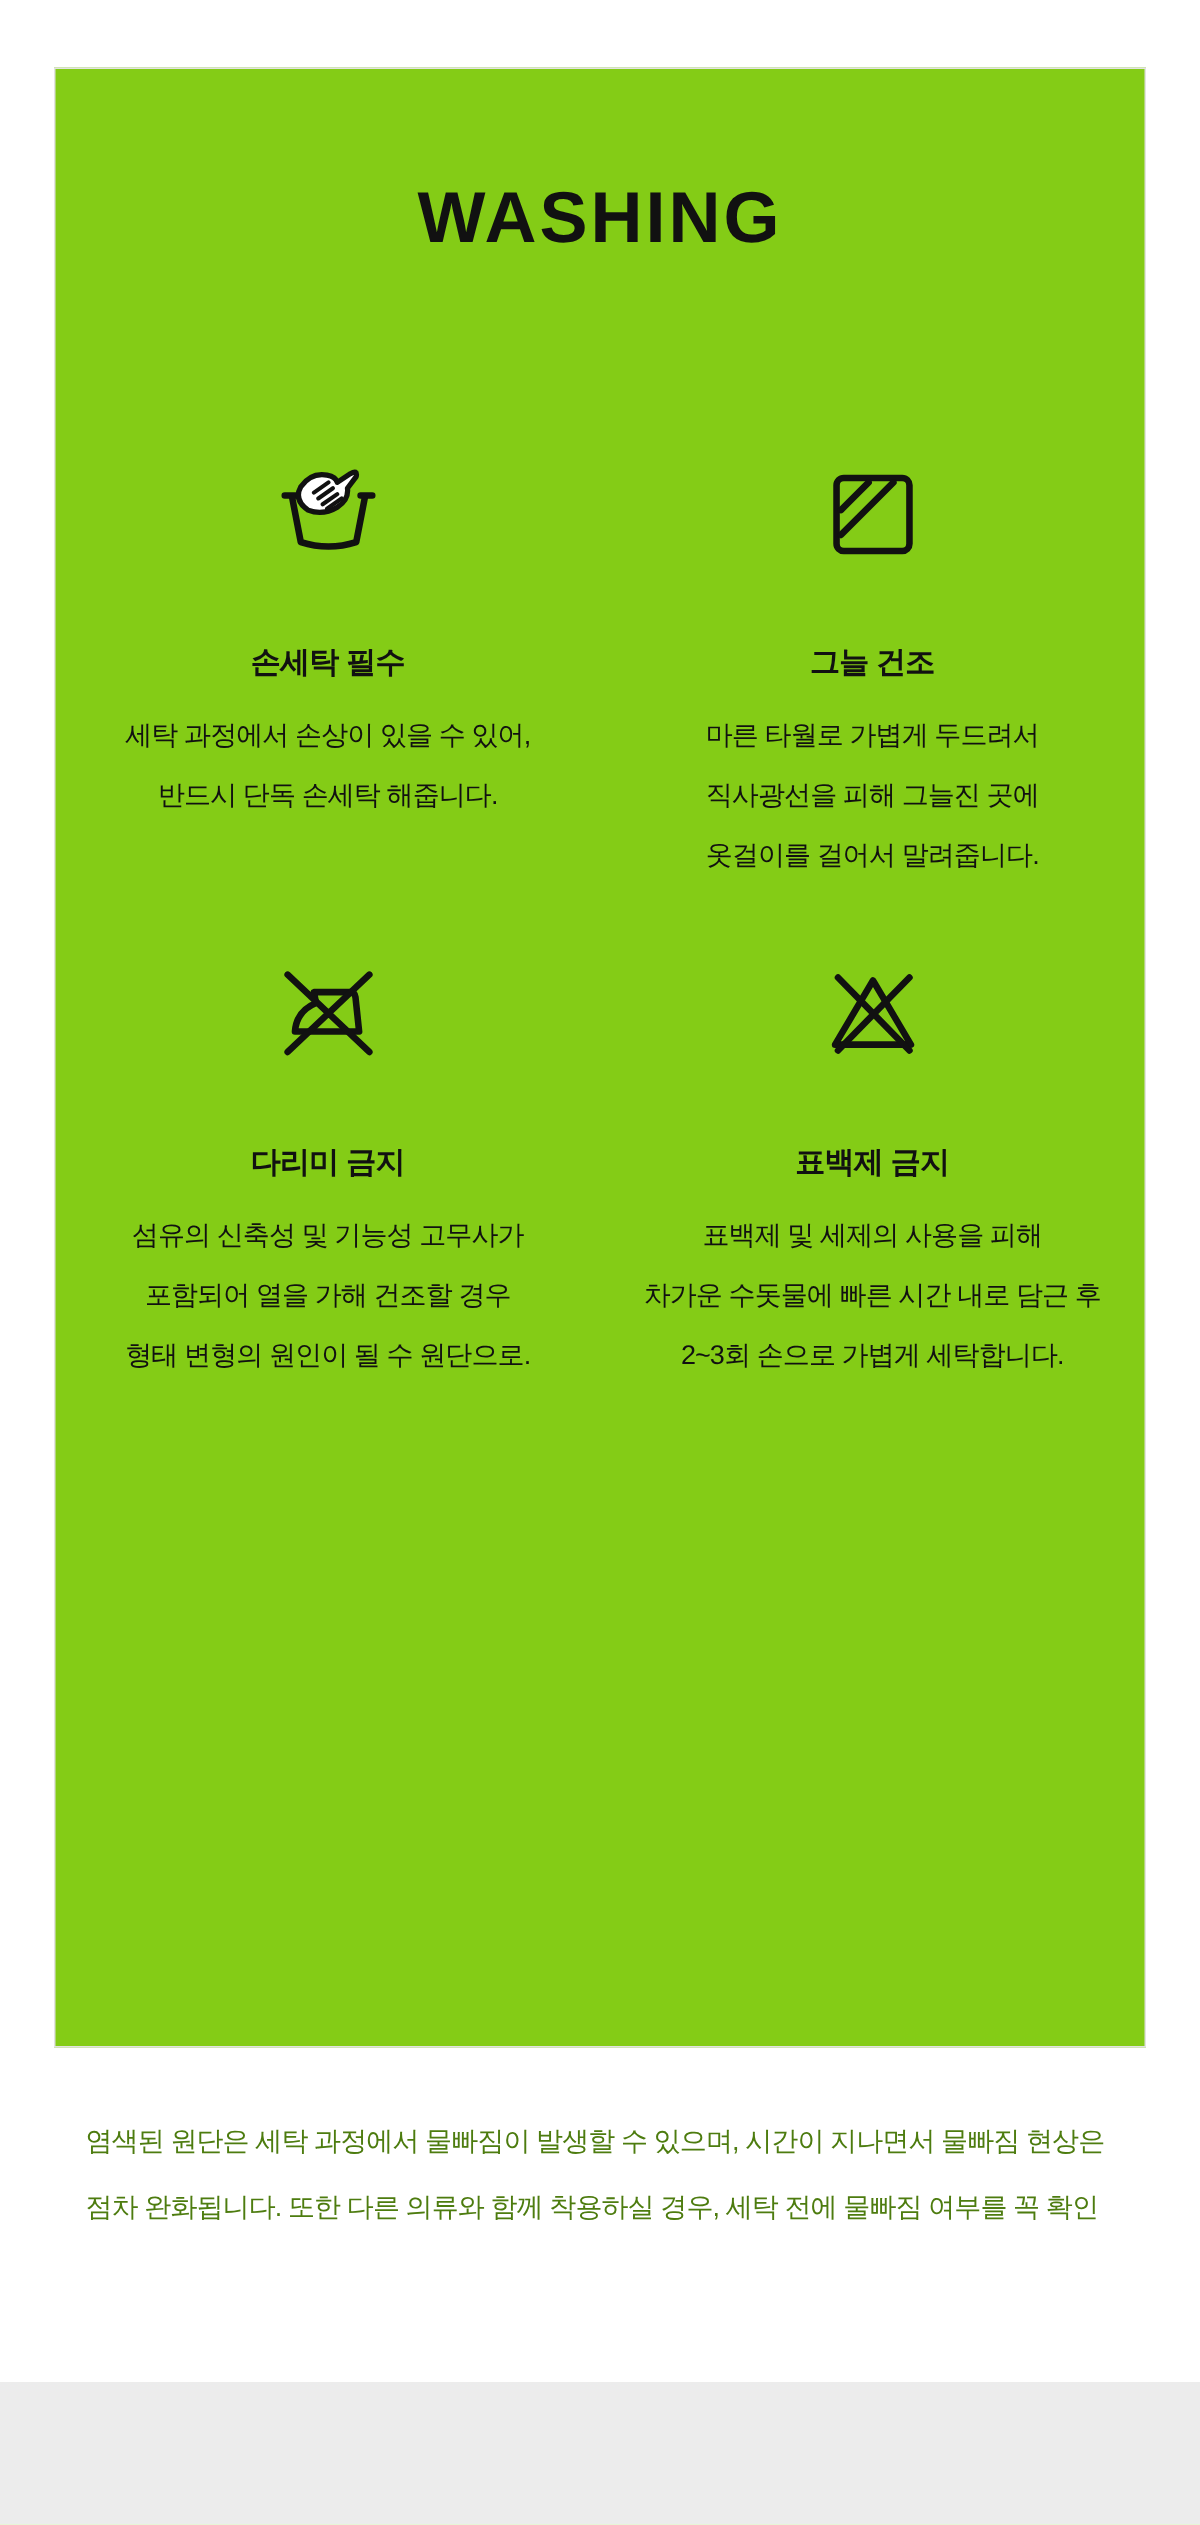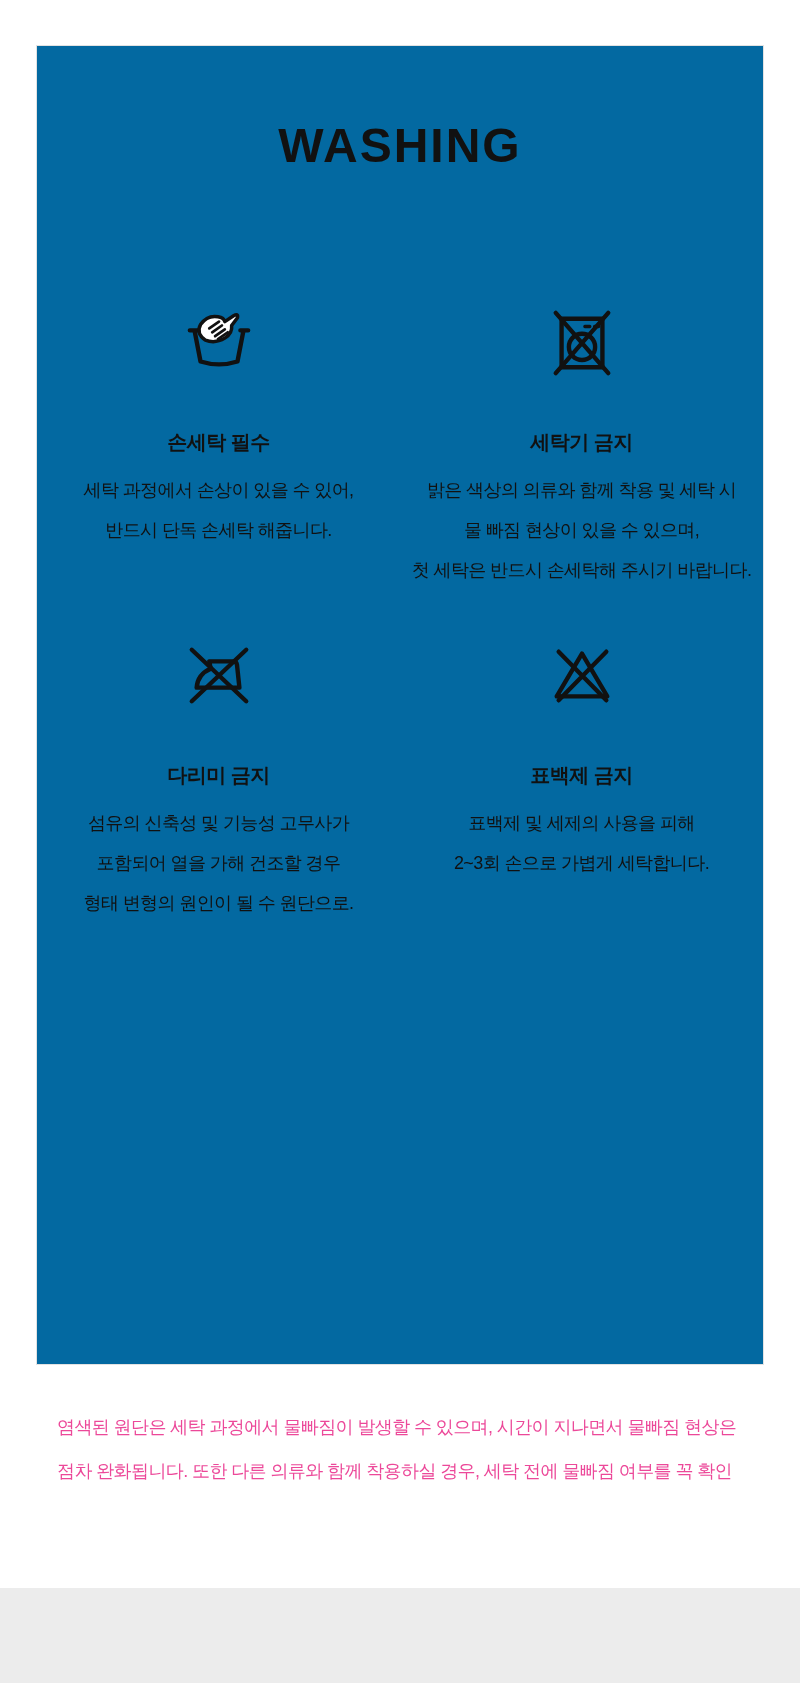--- a/index.html
+++ b/index.html
@@ -8,21 +8,21 @@
     width:800px;height:1683px;
     background:#ffffff;
     font-family:"Liberation Sans","DejaVu Sans",sans-serif;
     color:#111;
     overflow:hidden;
   }
   .card{
     position:absolute;
     left:36px;top:45px;
     width:728px;height:1320px;
-    background:#0369a1;
+    background:#84cc16;
     border:1px solid #e2e2e2;
     box-sizing:border-box;
   }
   .main-title{
     margin-top:72px;
     text-align:center;
     font-size:48px;
     font-weight:700;
     letter-spacing:2px;
     color:#111;
@@ -61,21 +61,21 @@
     position:absolute;
     left:57px;top:1405px;
     width:700px;
     text-align:left;
   }
   .footer-line{
     font-size:18px;
     line-height:44px;
     letter-spacing:-0.6px;
     white-space:nowrap;
-    color:#ec4899;
+    color:#4d7c0f;
   }
   .next-section-band{
     position:absolute;
     left:0;top:1588px;
     width:800px;height:95px;
     background:#ececec;
   }
   .stroke{fill:none;stroke:#111;stroke-width:4.5;stroke-linecap:round;stroke-linejoin:round;}
   .stroke-thin{fill:none;stroke:#111;stroke-width:2.8;stroke-linecap:round;}
   .stroke-mid{fill:none;stroke:#111;stroke-width:3.5;stroke-linecap:round;}
@@ -100,37 +100,35 @@
             <path class="stroke-thin" d="M26 21 L36 14 M29 25 L39 18 M32 29 L42 22 M35 32 L45 25"></path>
           </svg>
         </div>
         <div class="item-title">손세탁 필수</div>
         <div class="item-lines">
           <div class="item-line">세탁 과정에서 손상이 있을 수 있어,</div>
           <div class="item-line">반드시 단독 손세탁 해줍니다.</div>
         </div>
       </div>
 
-
       <div class="care-item">
         <div class="icon-wrap">
           <svg viewBox="0 0 72 72" aria-hidden="true">
-            <rect class="stroke" x="15" y="11" width="42" height="50"></rect>
-            <path class="stroke-mid" d="M39 19 h5 M49 19 h4"></path>
-            <circle class="stroke" cx="36" cy="40" r="13.5"></circle>
-            <path class="stroke" d="M9 5 L63 67 M63 5 L9 67"></path>
+            <rect class="stroke" x="11" y="11" width="50" height="50" rx="5"></rect>
+            <path class="stroke" d="M14 33 L33 14 M14 50 L50 14"></path>
           </svg>
         </div>
-        <div class="item-title">세탁기 금지</div>
+        <div class="item-title">그늘 건조</div>
         <div class="item-lines">
-          <div class="item-line">밝은 색상의 의류와 함께 착용 및 세탁 시</div>
-          <div class="item-line">물 빠짐 현상이 있을 수 있으며,</div>
-          <div class="item-line">첫 세탁은 반드시 손세탁해 주시기 바랍니다.</div>
+          <div class="item-line">마른 타월로 가볍게 두드려서</div>
+          <div class="item-line">직사광선을 피해 그늘진 곳에</div>
+          <div class="item-line">옷걸이를 걸어서 말려줍니다.</div>
         </div>
       </div>
+
 
       <div class="care-item">
         <div class="icon-wrap">
           <svg viewBox="0 0 72 72" aria-hidden="true">
             <path class="stroke" d="M26 21 H51 Q54 21 54.5 24.5 L57 48 H13 Q14 34 27.5 28.5 L26 21 Z"></path>
             <path class="stroke" d="M8 9 L64 62 M64 9 L8 62"></path>
           </svg>
         </div>
         <div class="item-title">다리미 금지</div>
         <div class="item-lines">
@@ -144,20 +142,21 @@
       <div class="care-item">
         <div class="icon-wrap">
           <svg viewBox="0 0 72 72" aria-hidden="true">
             <path class="stroke" d="M36 13 L62 57 H10 Z"></path>
             <path class="stroke" d="M12 11 L61 61 M61 11 L12 61"></path>
           </svg>
         </div>
         <div class="item-title">표백제 금지</div>
         <div class="item-lines">
           <div class="item-line">표백제 및 세제의 사용을 피해</div>
+          <div class="item-line">차가운 수돗물에 빠른 시간 내로 담근 후</div>
           <div class="item-line">2~3회 손으로 가볍게 세탁합니다.</div>
         </div>
       </div>
 
     </div>
   </div>
 
   <div class="footer-note">
     <div class="footer-line">염색된 원단은 세탁 과정에서 물빠짐이 발생할 수 있으며, 시간이 지나면서 물빠짐 현상은</div>
     <div class="footer-line">점차 완화됩니다. 또한 다른 의류와 함께 착용하실 경우, 세탁 전에 물빠짐 여부를 꼭 확인</div>

